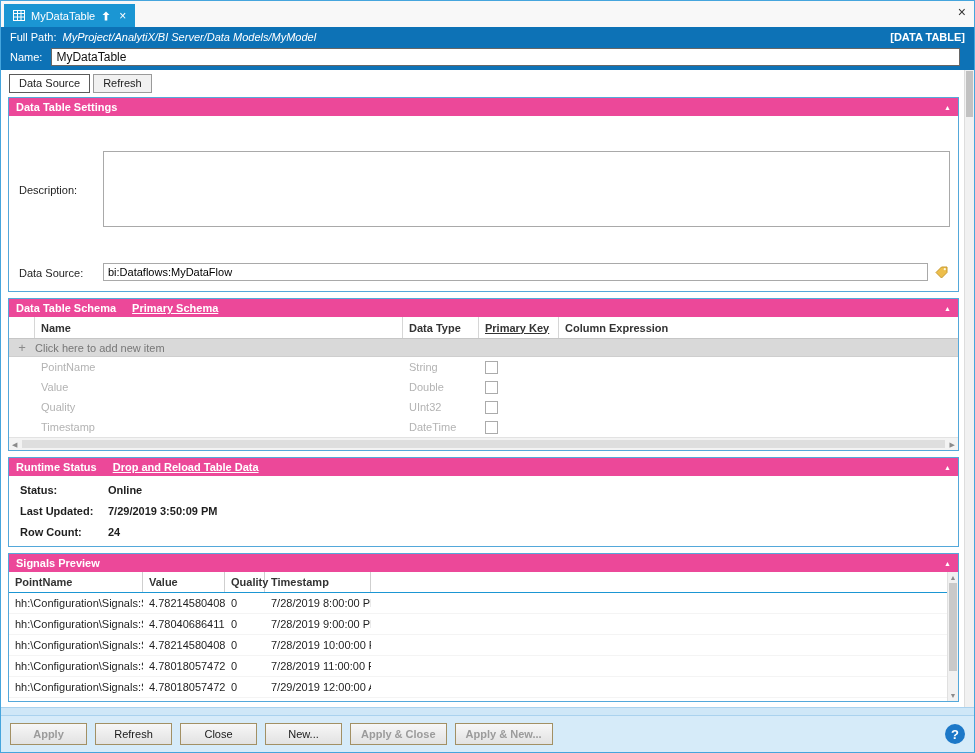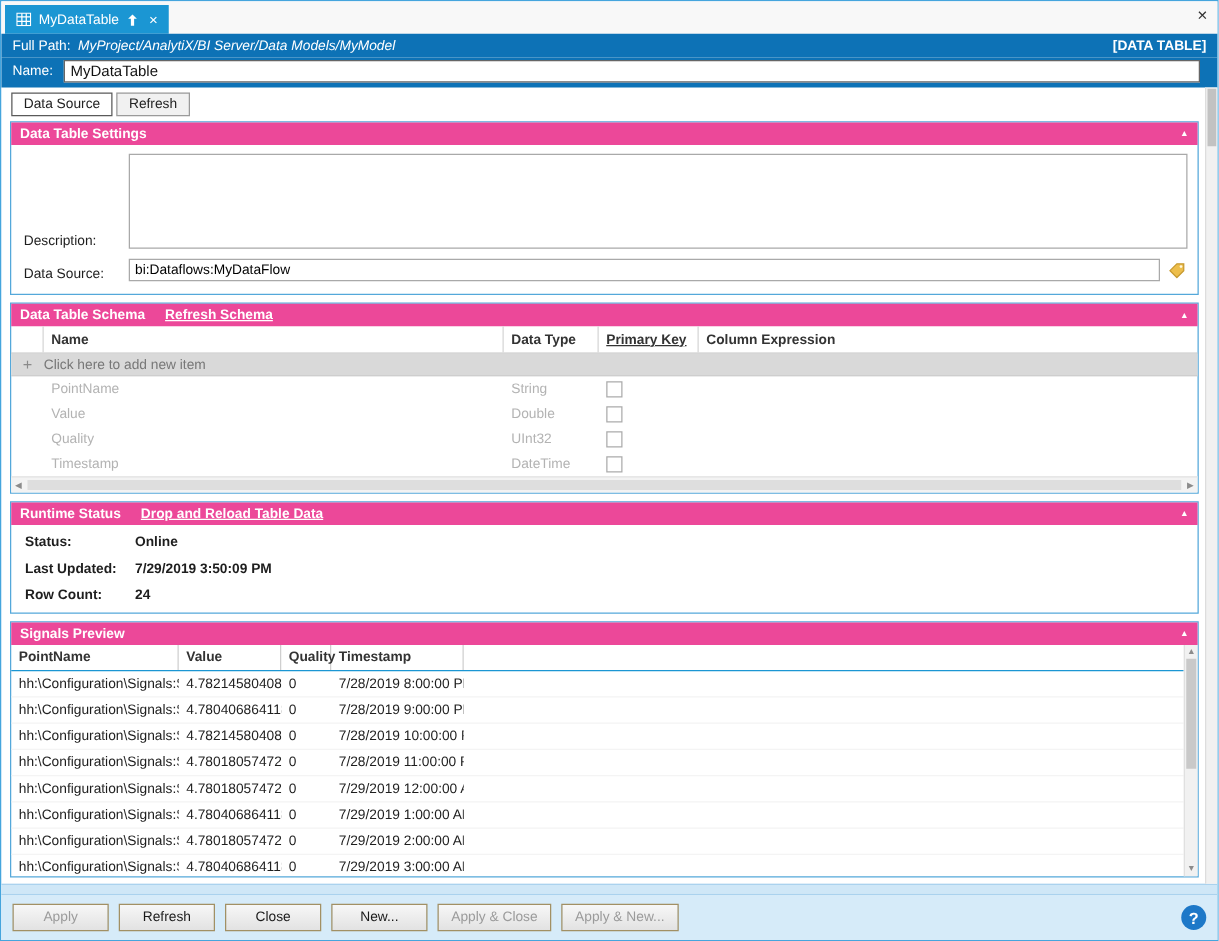--- a/index.html
+++ b/index.html
@@ -29,21 +29,21 @@
   .tab{padding:2px 9px 3px;border:1px solid #9a9a9a;background:#f1f1f1;color:#222;cursor:pointer;}
   .tab.active{background:#fff;border-color:#5a5a5a;}
 
   .section{border:1px solid #54a8da;margin:0 1px 6px 0;flex:0 0 auto;background:#fff;}
   .section-header{background:#ec4899;color:#fff;height:18px;display:flex;align-items:center;padding:0 7px;gap:16px;}
   .sec-title{font-weight:bold;}
   .sec-link{text-decoration:underline;font-weight:bold;cursor:pointer;}
   .collapse{margin-left:auto;font-size:7px;cursor:pointer;}
 
   .section-body{padding:3px 0 6px;}
-  .form-row{display:flex;align-items:flex-end;padding:4px 8px 4px 10px;gap:4px;}
+  .form-row{display:flex;align-items:center;padding:4px 8px 4px 10px;gap:4px;margin-top:28px;}
   .form-row label{width:80px;flex:0 0 auto;padding-top:2px;}
   .desc{flex:1;height:76px;border:1px solid #a9a9a9;resize:none;font:11px "Liberation Sans",sans-serif;padding:2px 4px;}
   .ds-input{flex:1;height:18px;border:1px solid #a9a9a9;font:11px "Liberation Sans",sans-serif;padding:0 4px;}
   .tag-btn{width:18px;height:18px;display:flex;align-items:center;justify-content:center;cursor:pointer;}
 
   .schema-head{display:flex;height:22px;border-bottom:1px solid #c6c6c6;font-weight:bold;color:#333;}
   .schema-head>div{display:flex;align-items:center;padding:0 6px;border-right:1px solid #d6d6d6;}
   .schema-head>.col-expr{border-right:none;}
   .col-sel{width:26px;flex:0 0 auto;padding:0 !important;}
   .col-name{width:368px;flex:0 0 auto;}
@@ -80,21 +80,21 @@
   .pv-row>div{padding:0 6px;overflow:hidden;}
   .pv-scroll{width:11px;flex:0 0 auto;background:#f1f1f1;border-left:1px solid #e0e0e0;position:relative;color:#8b8b8b;}
   .pv-scroll .arrow{position:absolute;left:0;right:0;text-align:center;font-size:7px;line-height:1;}
   .pv-scroll .arrow.up{top:2px;}
   .pv-scroll .arrow.down{bottom:2px;}
   .pv-scroll .thumb{position:absolute;top:11px;left:1px;right:1px;height:88px;background:#c9c9c9;}
 
   .bottomstrip{height:8px;background:#cfe7f7;border-top:1px solid #aad2ee;flex:0 0 auto;}
   .footer{height:37px;background:#d6ebf9;border-top:1px solid #aad2ee;display:flex;align-items:center;gap:8px;padding:0 9px;flex:0 0 auto;}
   .btn{min-width:77px;height:22px;border:1px solid #a29064;background:linear-gradient(#f7f7f7,#e2e2e2);font:11px "Liberation Sans",sans-serif;color:#1a1a1a;cursor:pointer;padding:0 10px;}
-  .btn.disabled{color:#9b9b9b;}
+  .btn.disabled{color:#9b9b9b;font-weight:bold;}
   .help{margin-left:auto;width:20px;height:20px;border-radius:50%;background:#1d78c8;color:#fff;display:flex;align-items:center;justify-content:center;font-weight:bold;font-size:13px;cursor:pointer;}
 </style>
 </head>
 <body>
 
 <div class="window">
 
   <div class="tabstrip">
     <div class="doc-tab">
       <span class="tab-ic">
@@ -155,21 +155,21 @@
                 <circle cx="9.8" cy="3.2" r="1.1" fill="#fff8e0"></circle>
               </svg>
             </span>
           </div>
         </div>
       </div>
 
       <div class="section">
         <div class="section-header">
           <span class="sec-title">Data Table Schema</span>
-          <span class="sec-link">Refresh Schema</span>
+          <span class="sec-link">Primary Schema</span>
           <span class="collapse">▲</span>
         </div>
         <div class="schema-head">
           <div class="col-sel"></div>
           <div class="col-name">Name</div>
           <div class="col-type">Data Type</div>
           <div class="col-pk">Primary Key</div>
           <div class="col-expr">Column Expression</div>
         </div>
         <div class="add-row">

